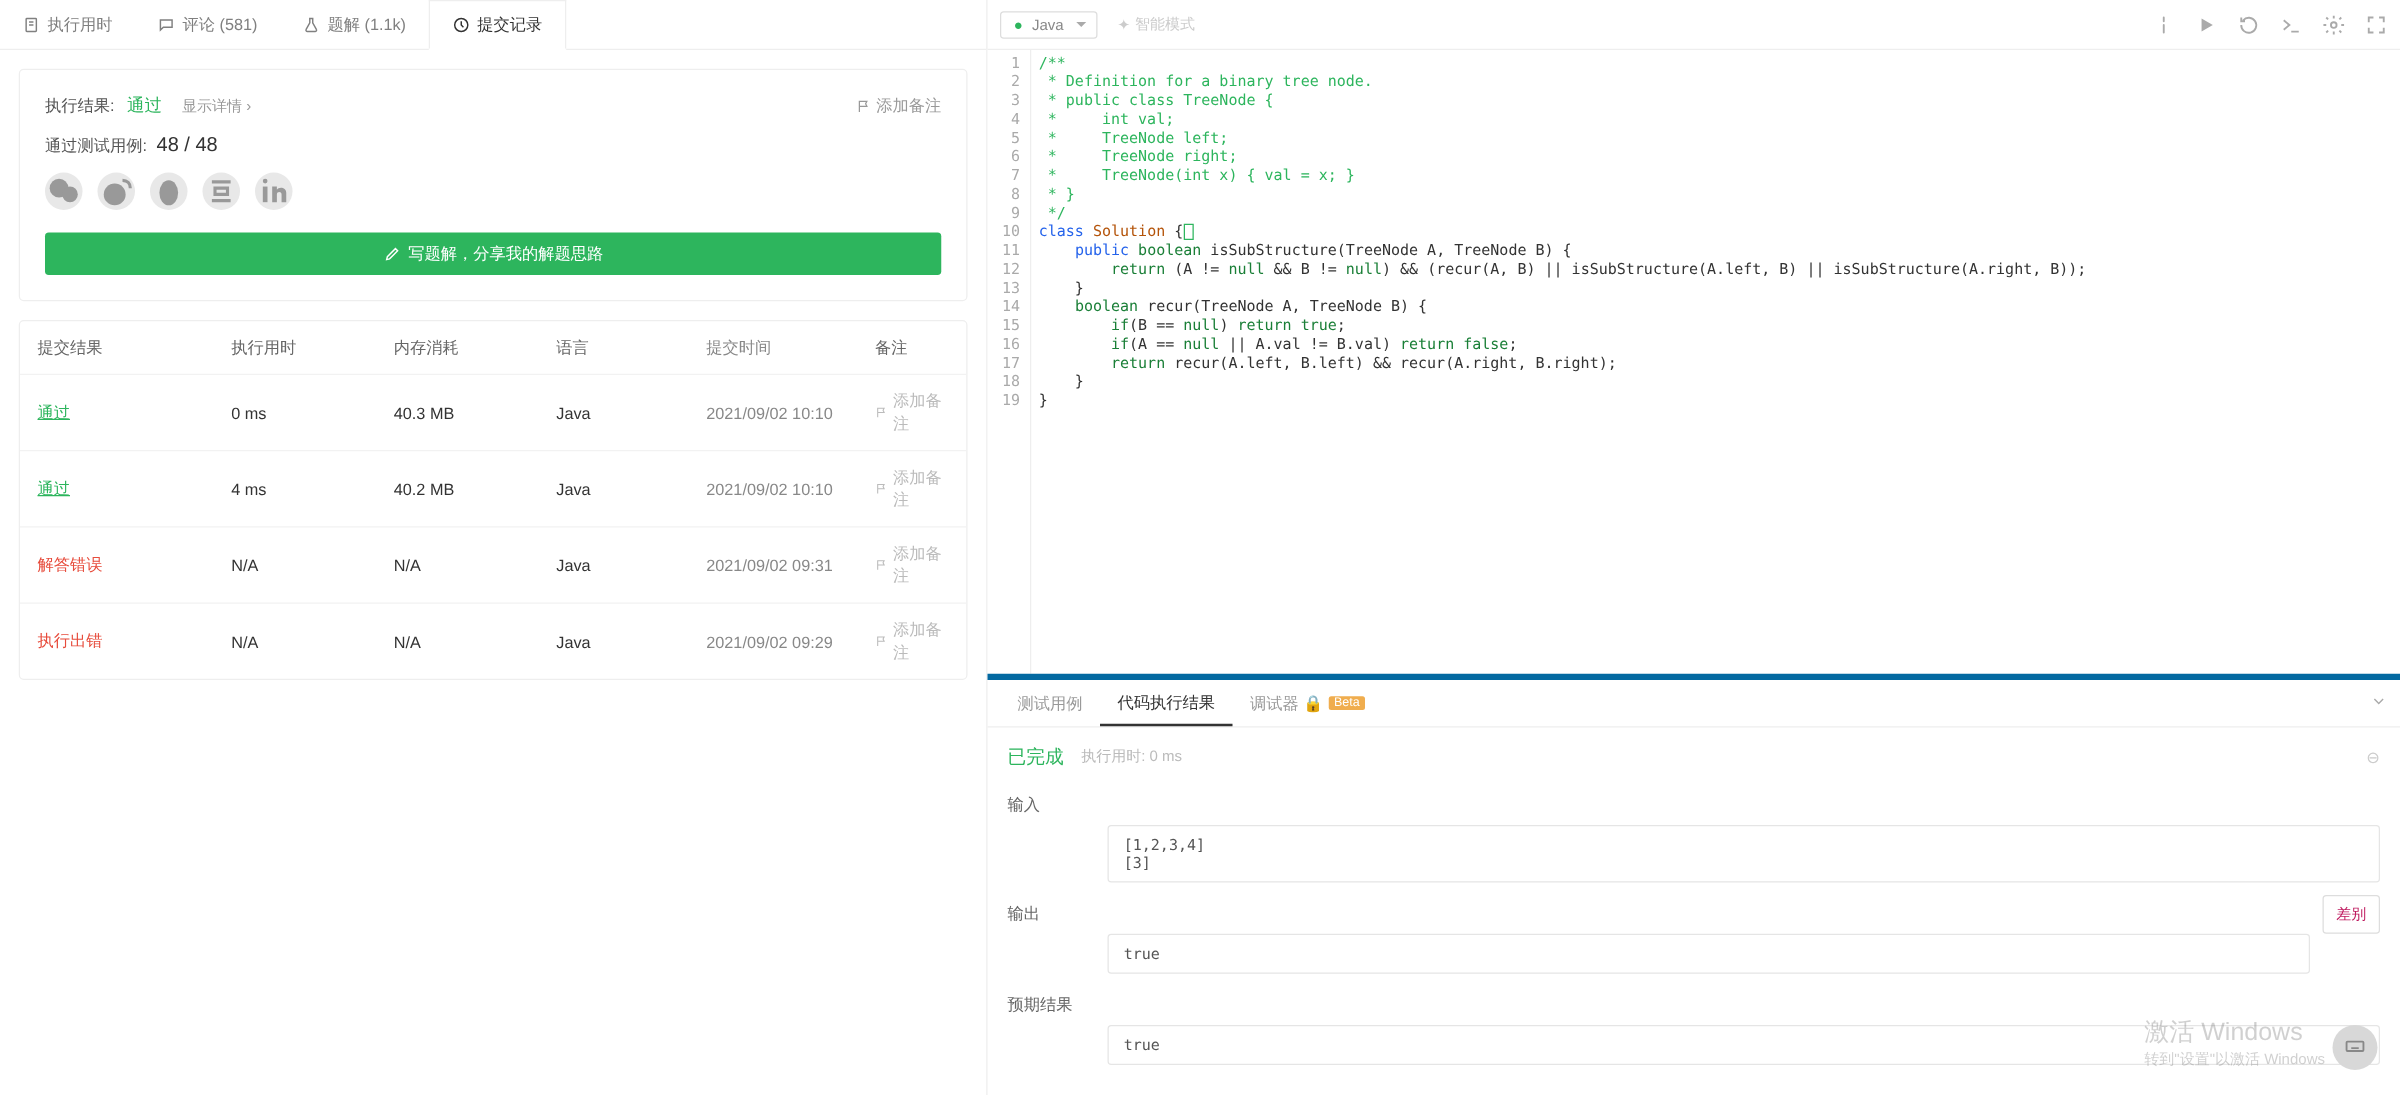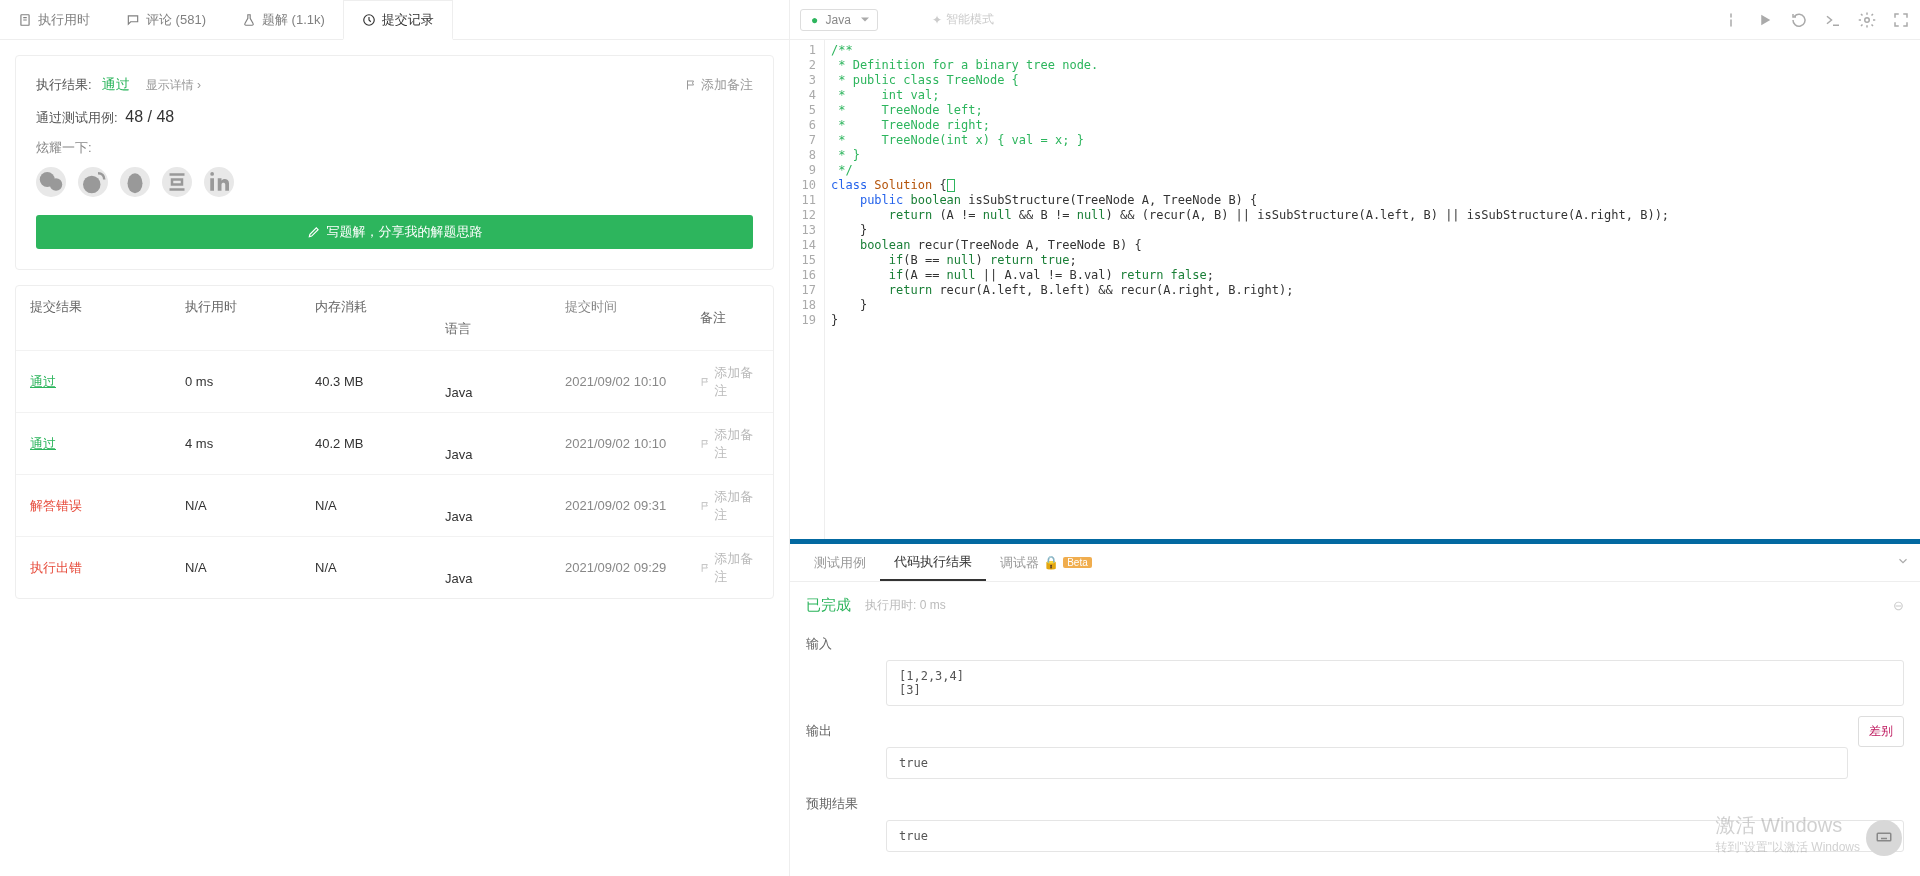--- a/index.html
+++ b/index.html
@@ -30,28 +30,28 @@
 .write-solution { background: #2db55d; color: #fff; text-align: center; padding: 8px; border-radius: 3px; cursor: pointer; display: flex; align-items: center; justify-content: center; gap: 6px; }
 
 
 .table-card { margin: 0 15px 15px; border: 1px solid #eee; border-radius: 4px; }
 .thead, .trow { display: flex; padding: 12px 14px; }
 .thead { color: #666; font-weight: 500; }
 .trow { border-top: 1px solid #f2f2f2; align-items: center; }
 .col-status { width: 155px; }
 .col-time { width: 130px; }
 .col-mem { width: 130px; }
-.col-lang { width: 120px; margin-top: 22px; }
+.col-lang { width: 120px; }
 .col-date { width: 135px; color: #888; }
 .col-remark { flex: 1; color: #bbb; display: flex; align-items: center; gap: 4px; cursor: pointer; }
 .st-pass { color: #2db55d; text-decoration: underline; }
 .st-fail { color: #e74c3c; }
 
 
-.editor-header { display: flex; align-items: center; height: 40px; border-bottom: 1px solid #eee; padding: 0 10px; gap: 38px; }
+.editor-header { display: flex; align-items: center; height: 40px; border-bottom: 1px solid #eee; padding: 0 10px; }
 .lang-select { border: 1px solid #ddd; border-radius: 3px; padding: 3px 26px 3px 10px; color: #888; font-size: 12px; position: relative; }
 .lang-select::after { content: ''; position: absolute; right: 8px; top: 50%; transform: translateY(-30%); border: 4px solid transparent; border-top-color: #aaa; }
 .smart-mode { margin-left: 16px; color: #ccc; font-size: 12px; display: flex; align-items: center; gap: 4px; }
 .toolbar-right { margin-left: auto; display: flex; gap: 16px; }
 .tool-icon { width: 18px; height: 18px; display: flex; align-items: center; justify-content: center; color: #aaa; cursor: pointer; }
 
 
 .editor { flex: 1; display: flex; font-family: Consolas, Monaco, monospace; font-size: 12px; line-height: 15px; overflow: hidden; }
 .gutter { width: 35px; text-align: right; color: #aaa; padding: 3px 8px 0 0; background: #fff; border-right: 1px solid #eee; }
 .gutter div { height: 15px; }
@@ -141,21 +141,20 @@
           <span style="width:12px;height:12px;display:inline-block"><svg viewBox="0 0 24 24" fill="none" stroke="currentColor" stroke-width="2">
                 <path d="M5 3v18M5 4h12l-2 4 2 4H5"></path>
               </svg></span>
           <span>添加备注</span>
         </span>
       </div>
       <div class="stat-row">
         <span>通过测试用例:</span>
         <span class="stat-val">48 / 48</span>
       </div>
-      <div class="share-label">炫耀一下:</div>
       <div class="share-row">
         <div class="share-btn">
             <svg viewBox="0 0 24 24" fill="#999">
               <circle cx="9" cy="10" r="6"></circle>
               <circle cx="16" cy="14" r="5"></circle>
             </svg>
           </div>
         <div class="share-btn">
             <svg viewBox="0 0 24 24" fill="#999">
               <circle cx="11" cy="14" r="7"></circle>

